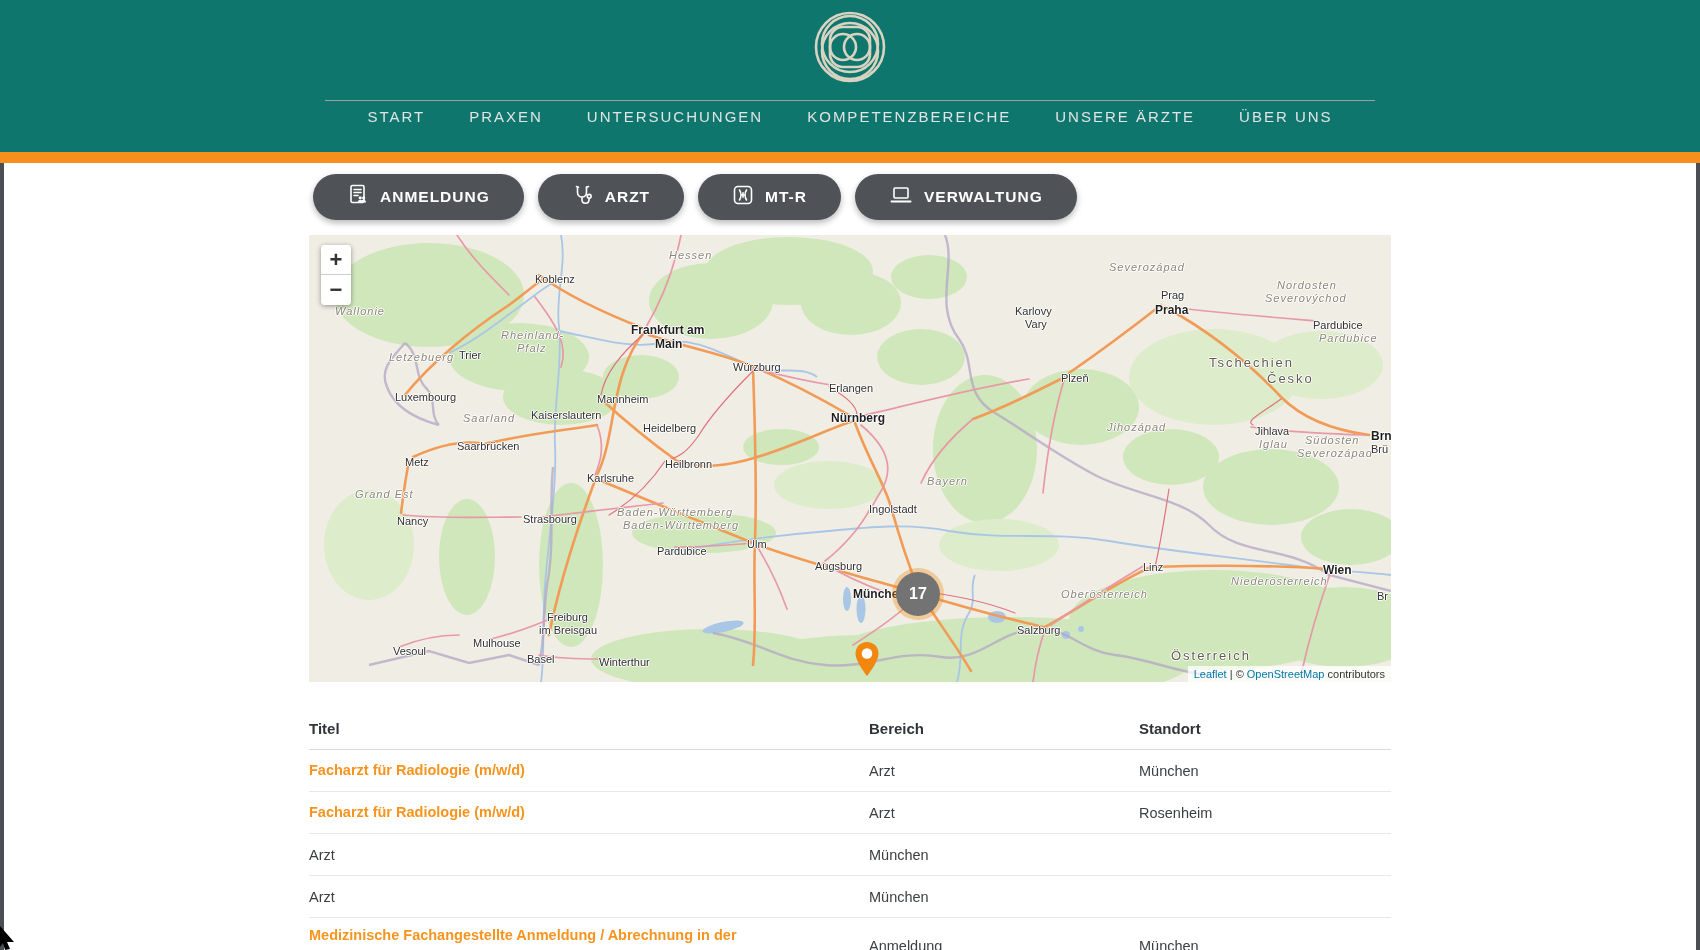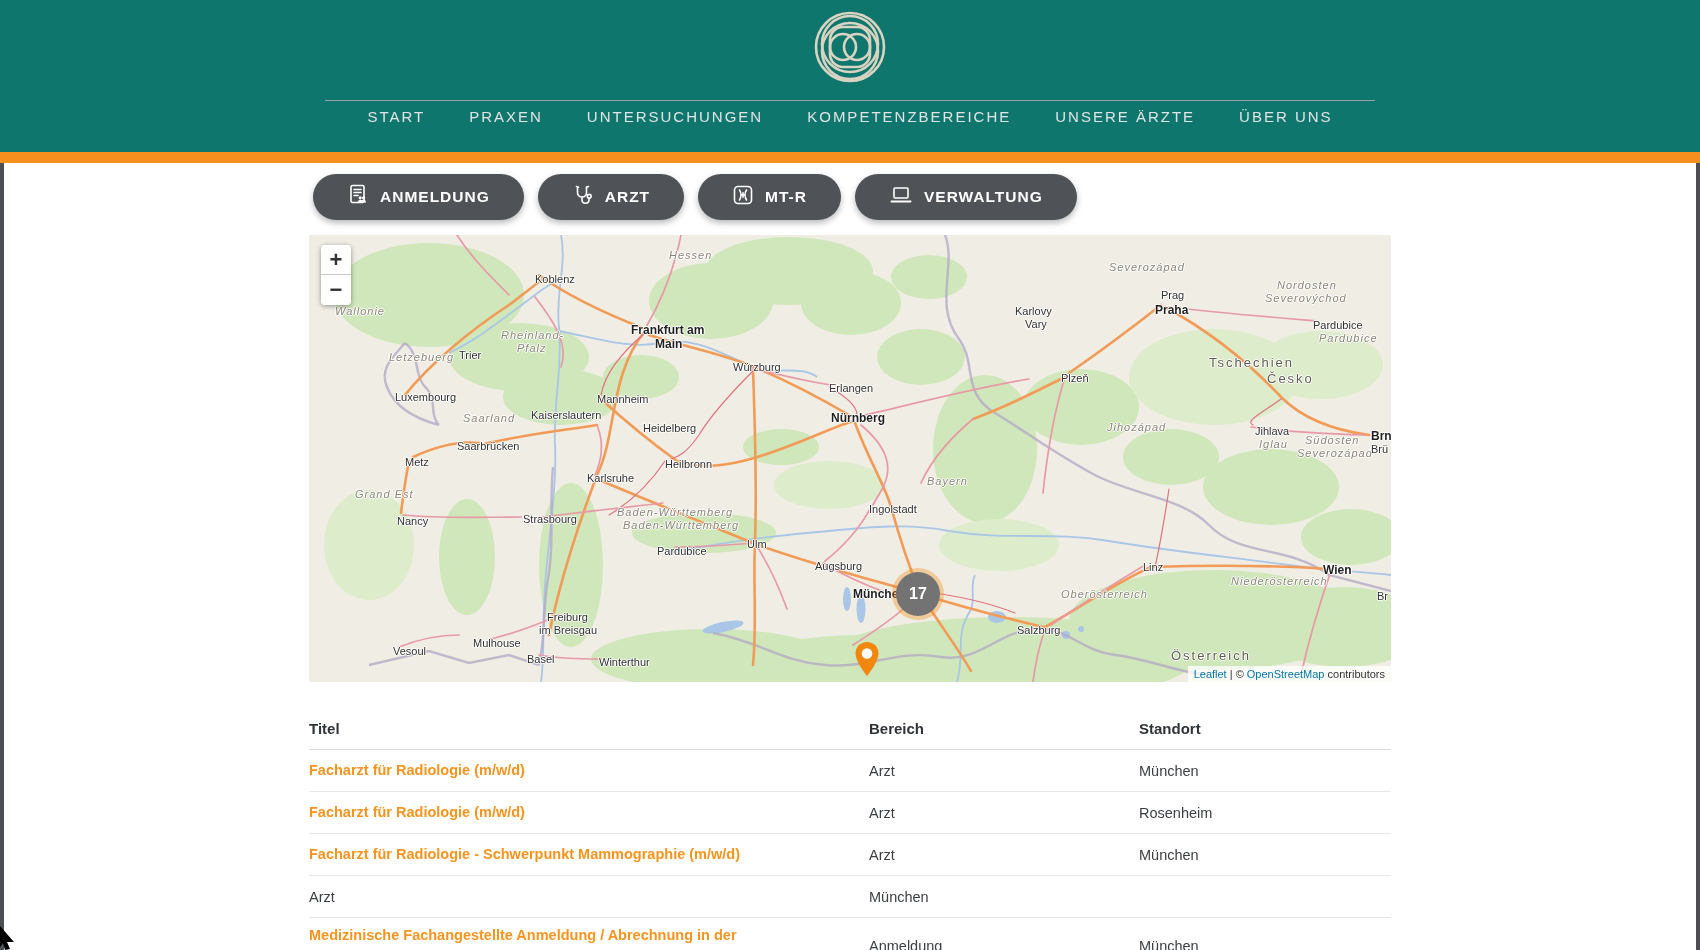--- a/index.html
+++ b/index.html
@@ -356,23 +356,20 @@
           <div>München</div>
         </div>
         <div class="row">
           <div>
             <a>Facharzt für Radiologie (m/w/d)</a>
           </div>
           <div>Arzt</div>
           <div>Rosenheim</div>
         </div>
         <div class="row">
-          <div>
-            <a>Facharzt für Radiologie - Schwerpunkt Mammographie (m/w/d)</a>
-          </div>
           <div>Arzt</div>
           <div>München</div>
         </div>
         <div class="row">
           <div>Arzt</div>
           <div>München</div>
         </div>
         <div class="row">
           <div>
             <a>Medizinische Fachangestellte Anmeldung / Abrechnung in der Strahlentherapie (m/w/d)</a>

